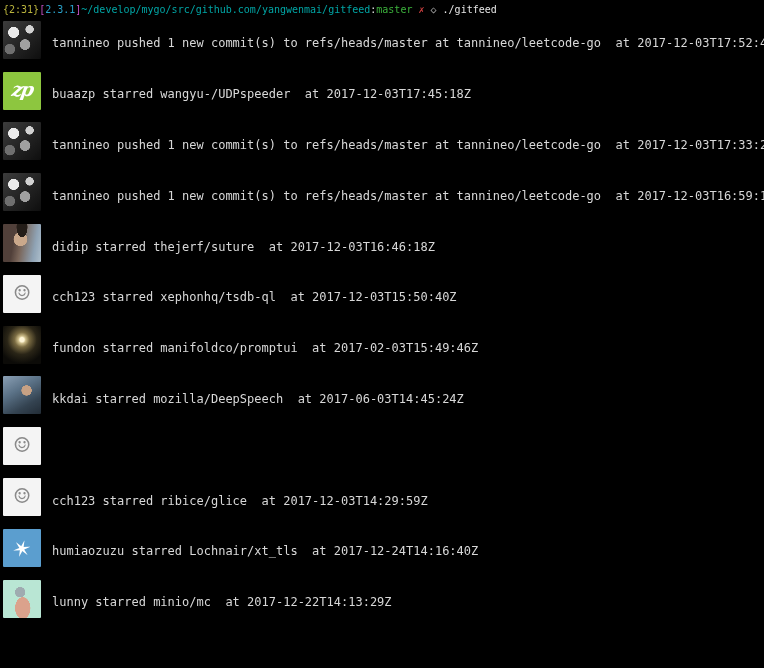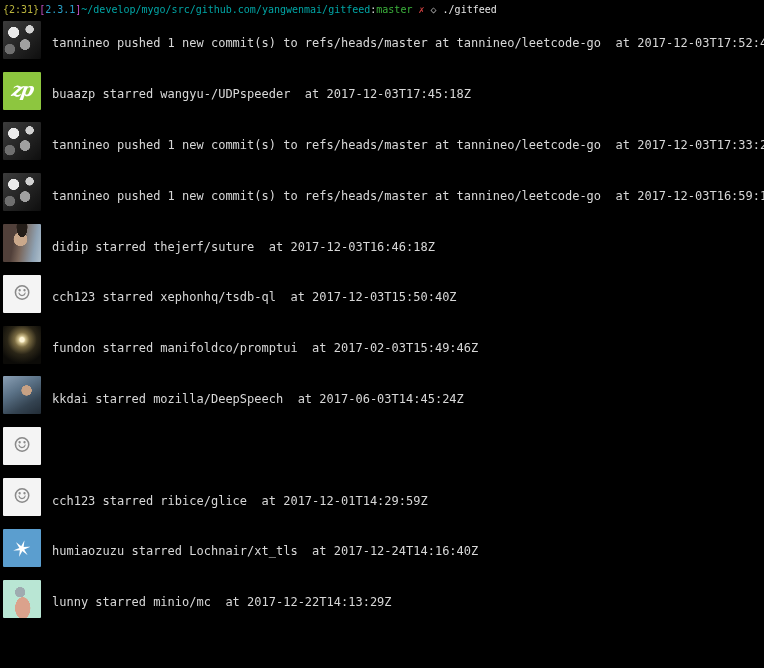--- a/index.html
+++ b/index.html
@@ -150,21 +150,21 @@
   <div class="row">
     <div class="avatar av-cch123">
       <span class="g" style="color: rgb(138, 138, 138);">☺</span>
     </div>
   </div>
 
   <div class="row">
     <div class="avatar av-cch123">
       <span class="g" style="color: rgb(138, 138, 138);">☺</span>
     </div>
-    <div class="line">cch123 starred ribice/glice  at 2017-12-01T14:29:59Z</div>
+    <div class="line">cch123 starred ribice/glice  at 2017-12-03T14:29:59Z</div>
   </div>
 
   <div class="row">
     <div class="avatar av-humiaozuzu">
       <span class="g" style="color: rgb(255, 255, 255);">✶</span>
     </div>
     <div class="line">humiaozuzu starred Lochnair/xt_tls  at 2017-12-24T14:16:40Z</div>
   </div>
 
   <div class="row">

